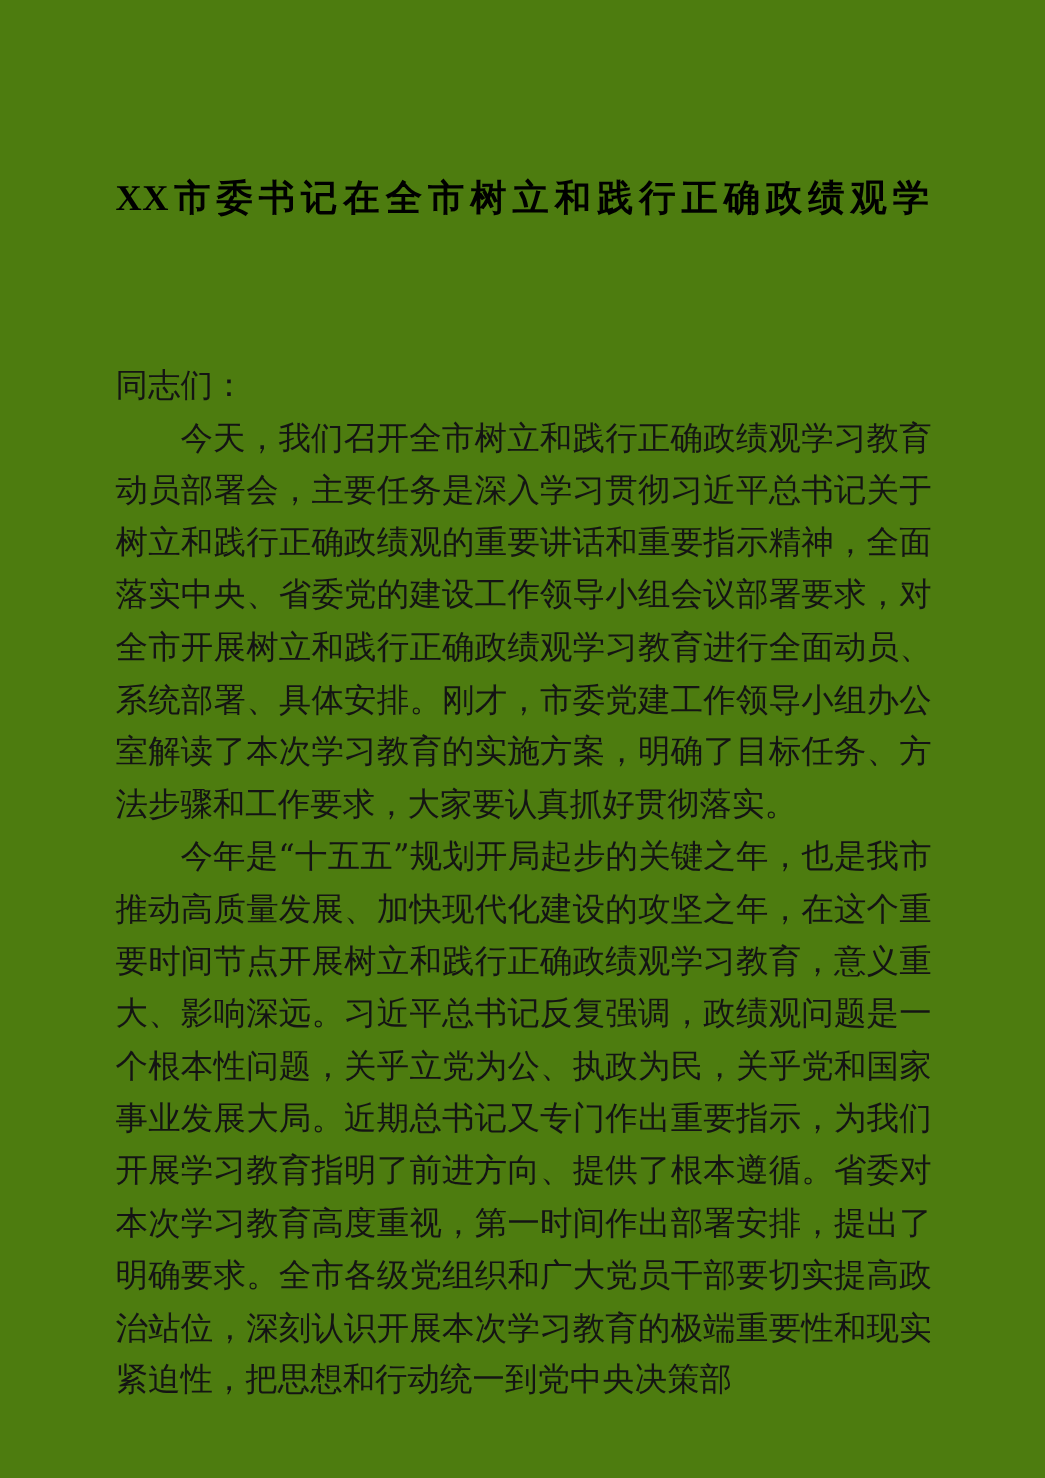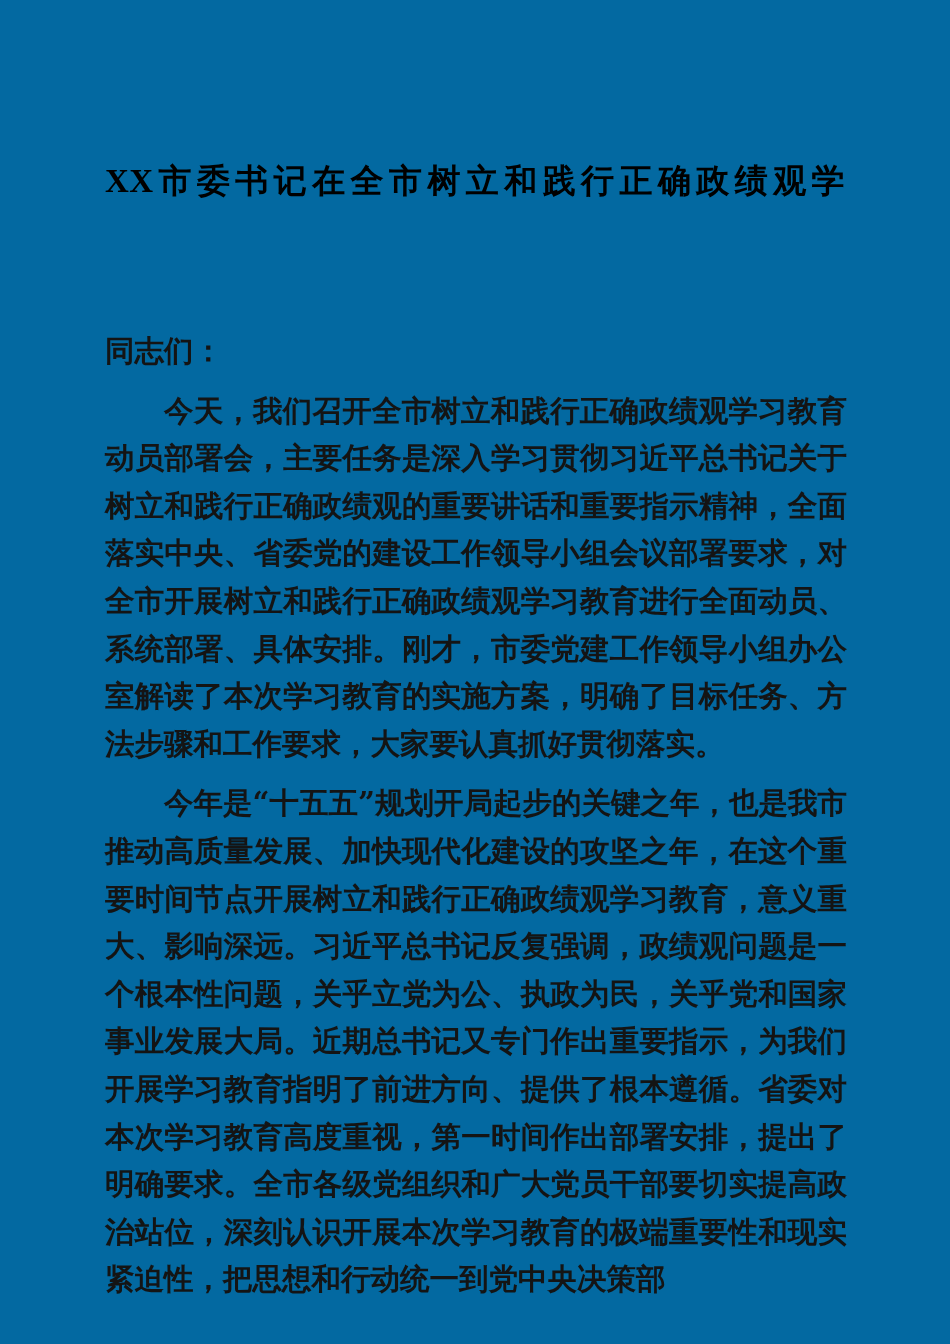--- a/index.html
+++ b/index.html
@@ -13,21 +13,21 @@
     overflow: hidden;
     font-family: "Liberation Serif", "DejaVu Serif", serif;
     color: #000000;
     -webkit-font-smoothing: antialiased;
   }
 
   .page {
     position: relative;
     width: 950px;
     height: 1344px;
-    background: #0369a1;
+    background: #4d7c0f;
     box-sizing: border-box;
   }
 
   
   .doc-title {
     position: absolute;
     left: 105px;
     top: 158px;
     width: 740px;
     font-family: "Liberation Serif", "DejaVu Serif", serif;
@@ -59,23 +59,23 @@
   .para {
     font-family: "DejaVu Serif", "Liberation Serif", serif;
     font-size: 29.5px;
     line-height: 47.6px;
     color: #141414;
     margin: 0;
     text-align: justify;
     text-align-last: left;
     text-justify: inter-character;
     letter-spacing: 0px;
-    font-weight: 700;
+    font-weight: 400;
   }
-  .para + .para { margin-top: 12px; }
+  .para + .para { margin-top: 0; }
 
   .indent2 { text-indent: 2em; }
 </style>
 </head>
 <body>
 
 <div class="page">
 
   <div class="doc-title">
     <span class="tline l1">XX市委书记在全市树立和践行正确政绩观学</span>

